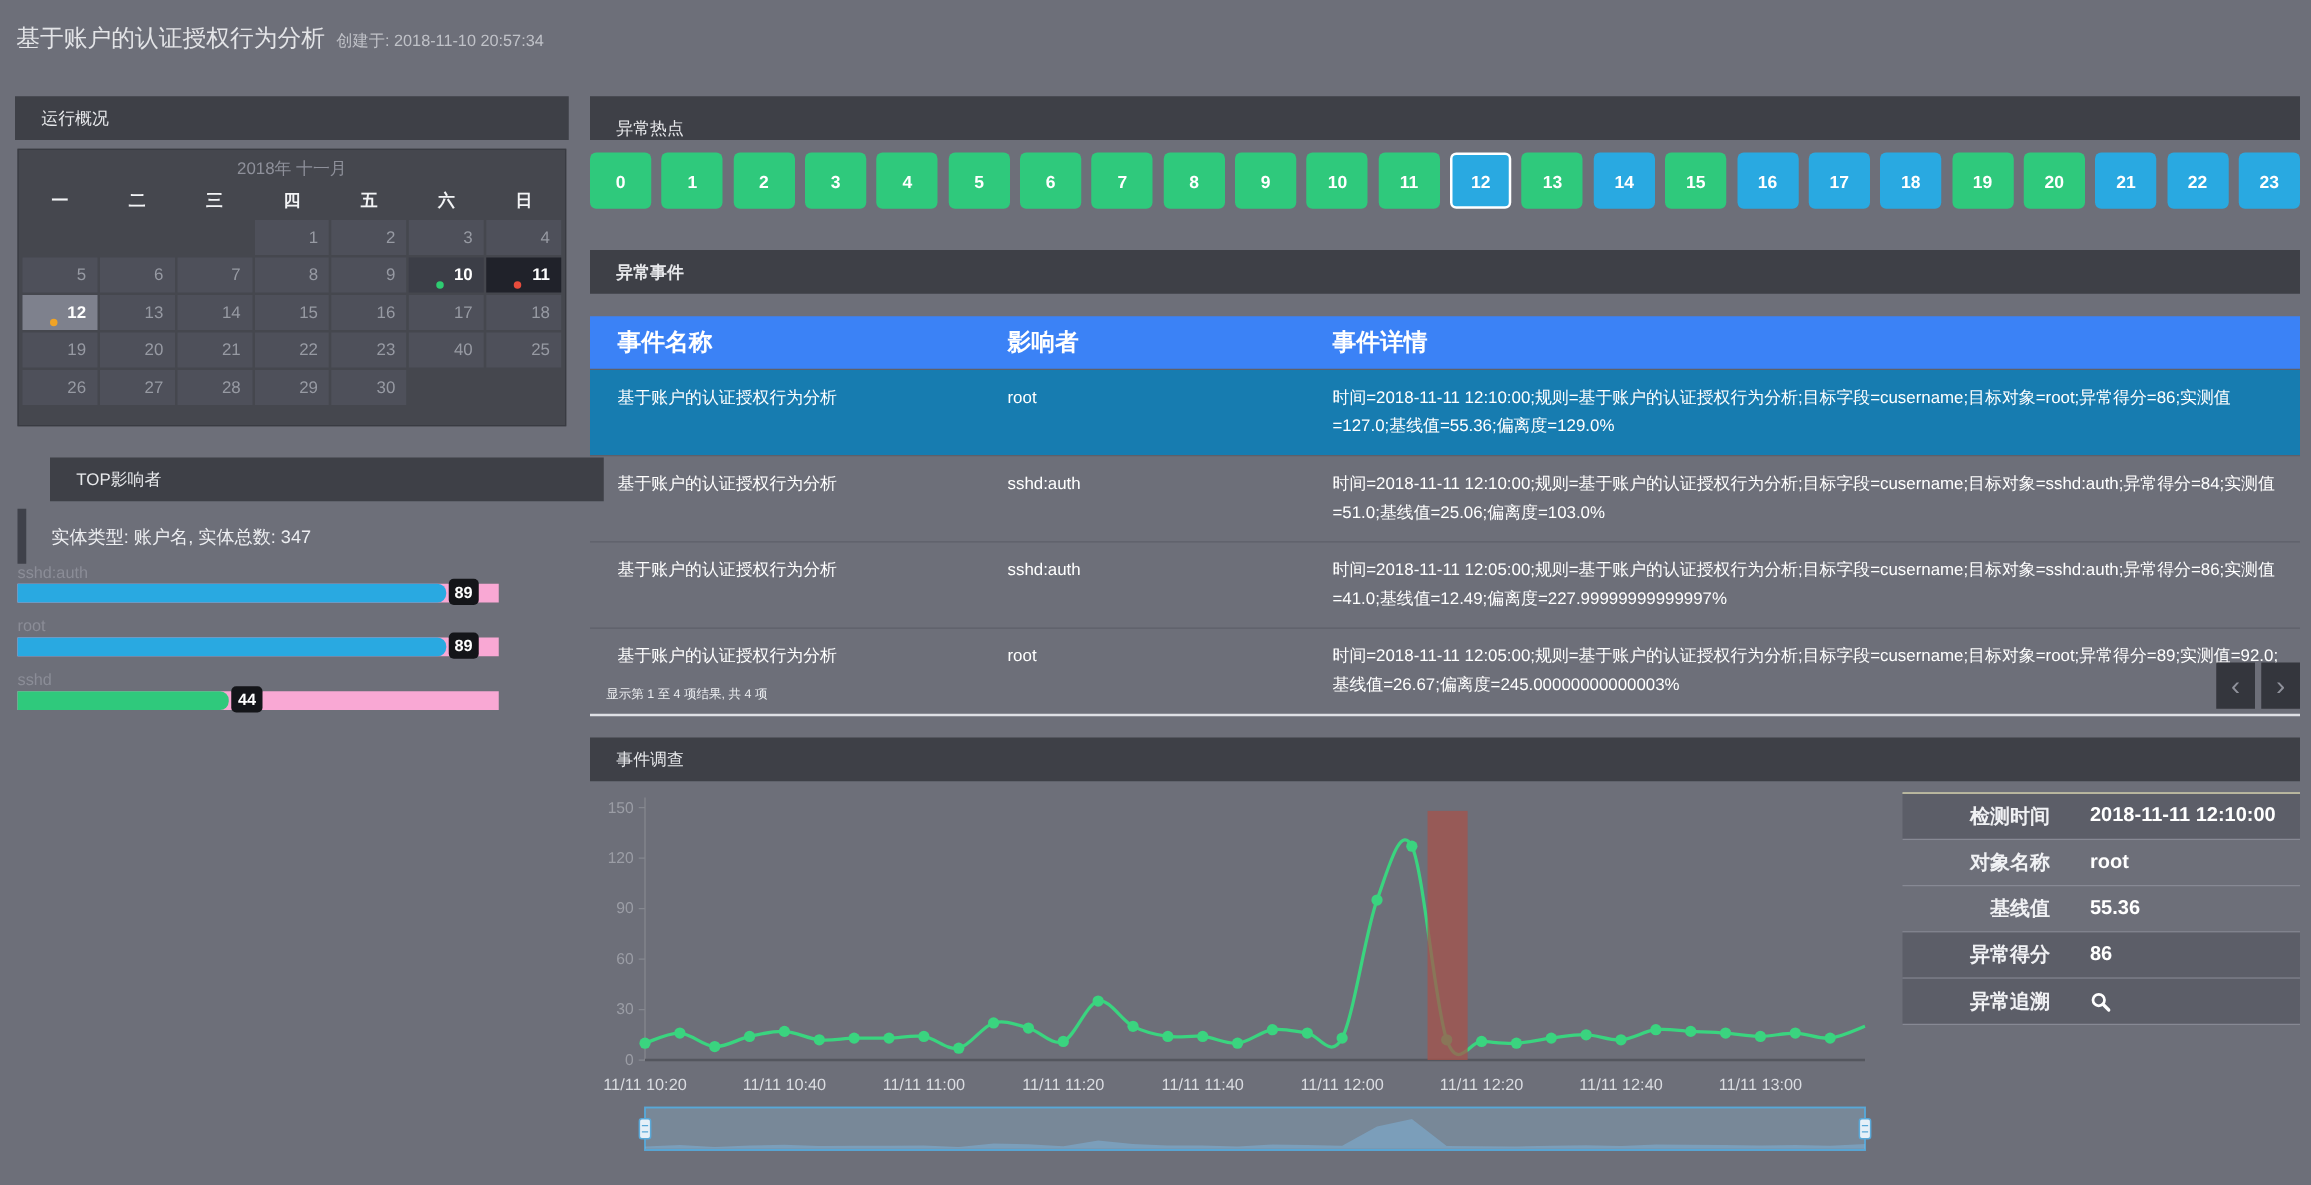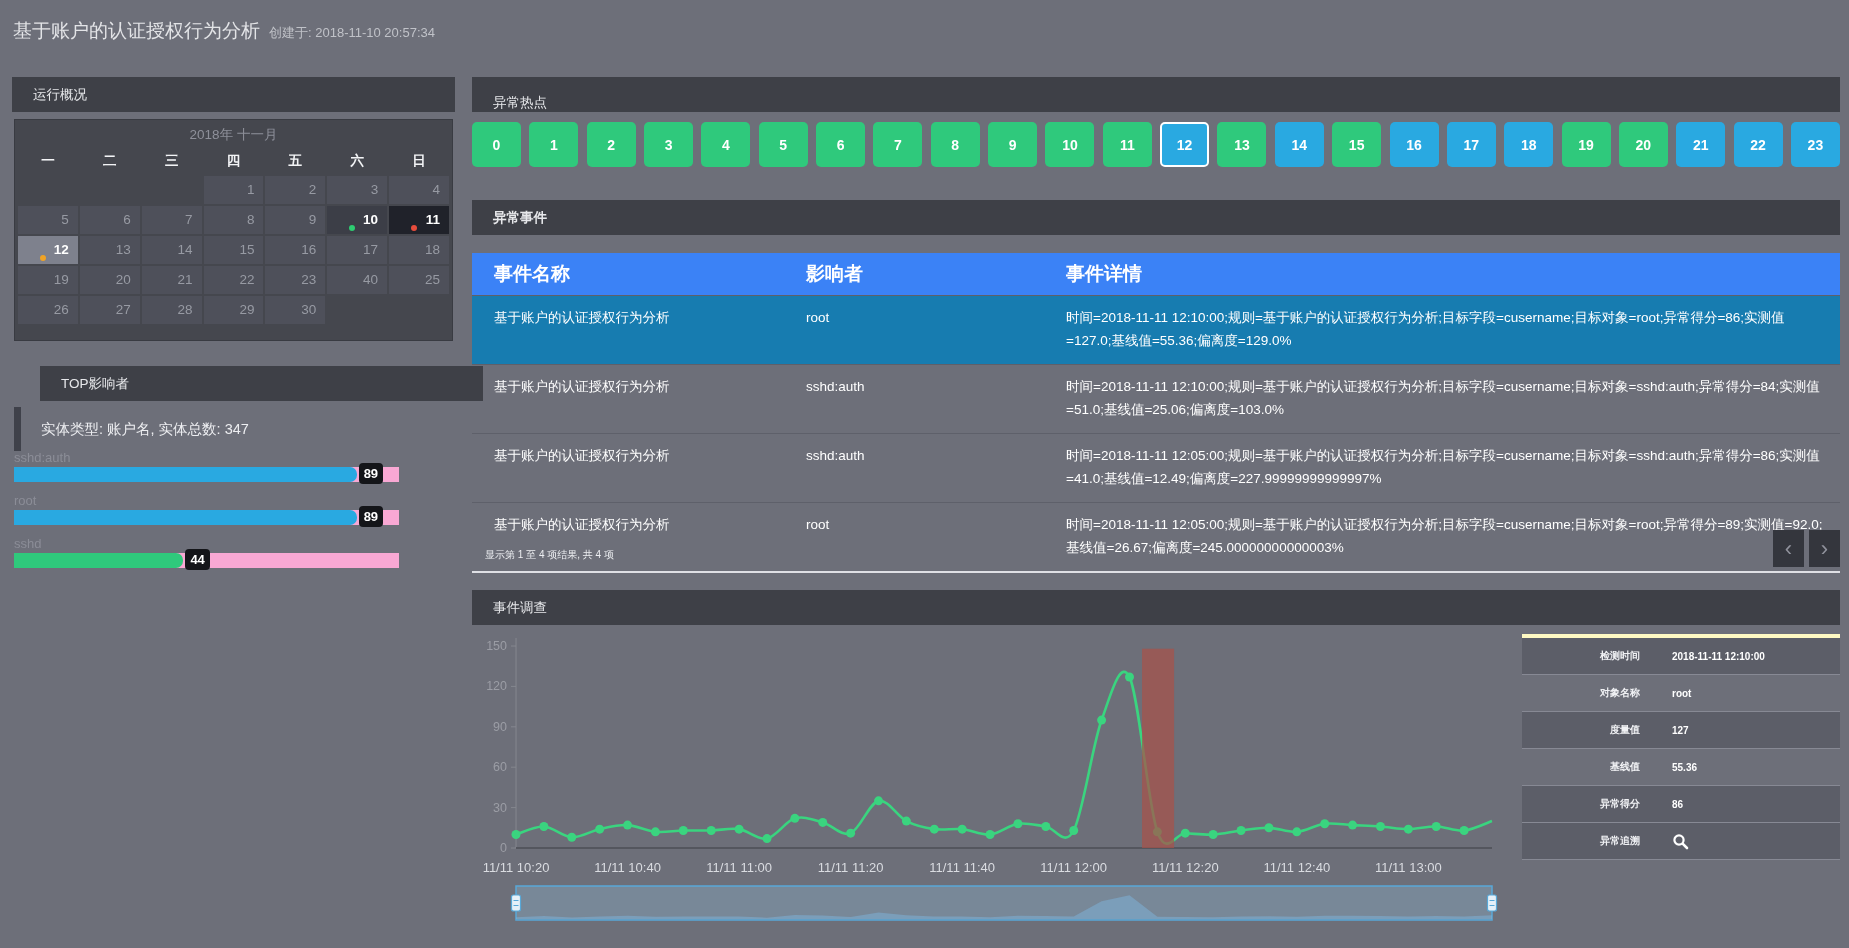--- a/index.html
+++ b/index.html
@@ -82,22 +82,22 @@
   #page-summary { position:absolute; left:485px; top:538px; font-size:10px; color:#edeff2;margin-top:10px; }
   #page-nav { position:absolute; right:9px; top:530px; display:flex; gap:5px; }
   .nav-btn {
     width:31px; height:37px; background:#34363d; color:#90929c; display:flex;
     align-items:center; justify-content:center; font-size:22px; cursor:pointer; user-select:none;
   }
 
   
   #chart { position:absolute; left:476px; top:630px; }
   #detail-table {
-    position:absolute; left:1522px; top:634px; width:318px; font-size:10px;
-    border-top:4px solid #fef9c3;
+    position:absolute; left:1522px; top:634px; width:318px; font-size:16px;
+    border-top:1px solid #fef9c3;
   }
   .det-row { height:36px; display:flex; align-items:center; border-bottom:1px solid #878994; }
   .det-row.dark { background:#5c5e68; }
   .det-label { width:118px; text-align:right; font-weight:bold; color:#f0f1f4; }
   .det-value { padding-left:32px; font-weight:bold; color:#fff; display:flex; align-items:center; }
 </style>
 </head>
 <body>
 
 <div id="page-title">
@@ -339,24 +339,20 @@
 
 <div id="detail-table">
     <div class="det-row dark">
       <div class="det-label">检测时间</div>
       <div class="det-value">2018-11-11 12:10:00</div>
     </div>
     <div class="det-row">
       <div class="det-label">对象名称</div>
       <div class="det-value">root</div>
     </div>
-    <div class="det-row dark">
-      <div class="det-label">度量值</div>
-      <div class="det-value">127</div>
-    </div>
     <div class="det-row">
       <div class="det-label">基线值</div>
       <div class="det-value">55.36</div>
     </div>
     <div class="det-row dark">
       <div class="det-label">异常得分</div>
       <div class="det-value">86</div>
     </div>
     <div class="det-row dark">
       <div class="det-label">异常追溯</div>

